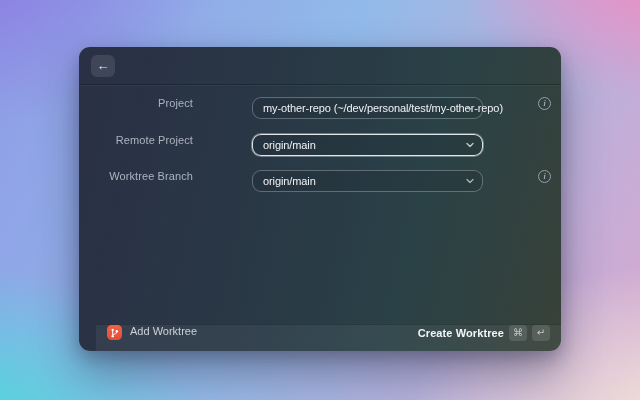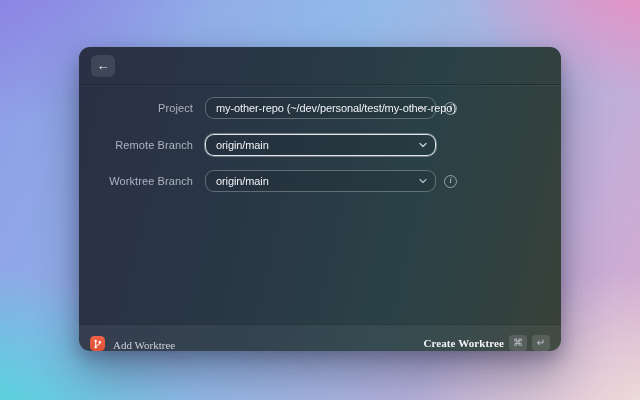--- a/index.html
+++ b/index.html
@@ -30,21 +30,21 @@
     display:flex; align-items:center; padding:0 12px;
   }
   .back-btn {
     width:24px; height:22px; border-radius:6px;
     background:rgba(255,255,255,0.10);
     display:flex; align-items:center; justify-content:center;
     color:#e9ecf1; font-size:13px; line-height:1; cursor:pointer;
   }
 
   
-  .form-row { position:absolute; left:0; width:100%; height:22px; display:flex; align-items:center; }
+  .form-row { position:absolute; left:0; width:100%; height:22px; display:flex; align-items:flex-start;gap:47px; }
   .row-project  { top:50px; }
   .row-remote   { top:87px; }
   .row-tracking { top:123px; }
   .field-label {
     width:114px; text-align:right; color:#adb3bf; font-size:11px;
     letter-spacing:0.1px; flex:none;
   }
   .select-field {
     position:relative; margin-left:12px; width:231px; height:22px; flex:none;
     border:1px solid rgba(255,255,255,0.28); border-radius:9px;
@@ -61,24 +61,24 @@
   .info-icon {
     margin-left:8px; width:13px; height:13px; border-radius:50%;
     border:1px solid #98a0ab; color:#a6adb8;
     font-size:8px; font-weight:700; line-height:1; flex:none;
     display:flex; align-items:center; justify-content:center; cursor:pointer;
     font-family:"Liberation Serif","DejaVu Serif",serif; font-style:italic;
   }
 
   
   .modal-footer {
-    position:absolute; left:0; right:0; bottom:0; height:27px;
+    position:absolute; left:17px; right:0; bottom:0; height:27px;
     background:rgba(255,255,255,0.055);
     border-top:1px solid rgba(0,0,0,0.22);
-    display:flex; align-items:flex-end; padding:0 11px;font-family:Liberation Serif, serif;
+    display:flex; align-items:flex-start; padding:0 11px;
   }
   .app-icon {
     width:15px; height:15px; border-radius:4.5px; flex:none;
     background:linear-gradient(180deg,#ef6247,#e04f35);
     display:flex; align-items:center; justify-content:center;
   }
   .footer-title { margin-left:8px; color:#ccd1d9; font-size:11px; font-weight:500; }
   .footer-spacer { flex:1; }
   .footer-submit { display:flex; align-items:center; cursor:pointer; }
   .submit-label { color:#f3f5f8; font-size:11px; font-weight:700; letter-spacing:0.1px; }
@@ -106,21 +106,21 @@
       <svg class="chevron" width="8" height="5" viewBox="0 0 8 5">
           <path d="M1 1l3 3 3-3" fill="none" stroke="#aeb4bd" stroke-width="1.3" stroke-linecap="round" stroke-linejoin="round"></path>
         </svg>
     </div>
     <div class="info-icon">
       <span>i</span>
     </div>
   </div>
 
   <div class="form-row row-remote">
-    <div class="field-label">Remote Branch</div>
+    <div class="field-label">Remote Project</div>
     <div class="select-field focused">
       <span>origin/main</span>
       <svg class="chevron" width="8" height="5" viewBox="0 0 8 5">
           <path d="M1 1l3 3 3-3" fill="none" stroke="#c6ccd4" stroke-width="1.3" stroke-linecap="round" stroke-linejoin="round"></path>
         </svg>
     </div>
   </div>
 
   <div class="form-row row-tracking">
     <div class="field-label">Worktree Branch</div>

